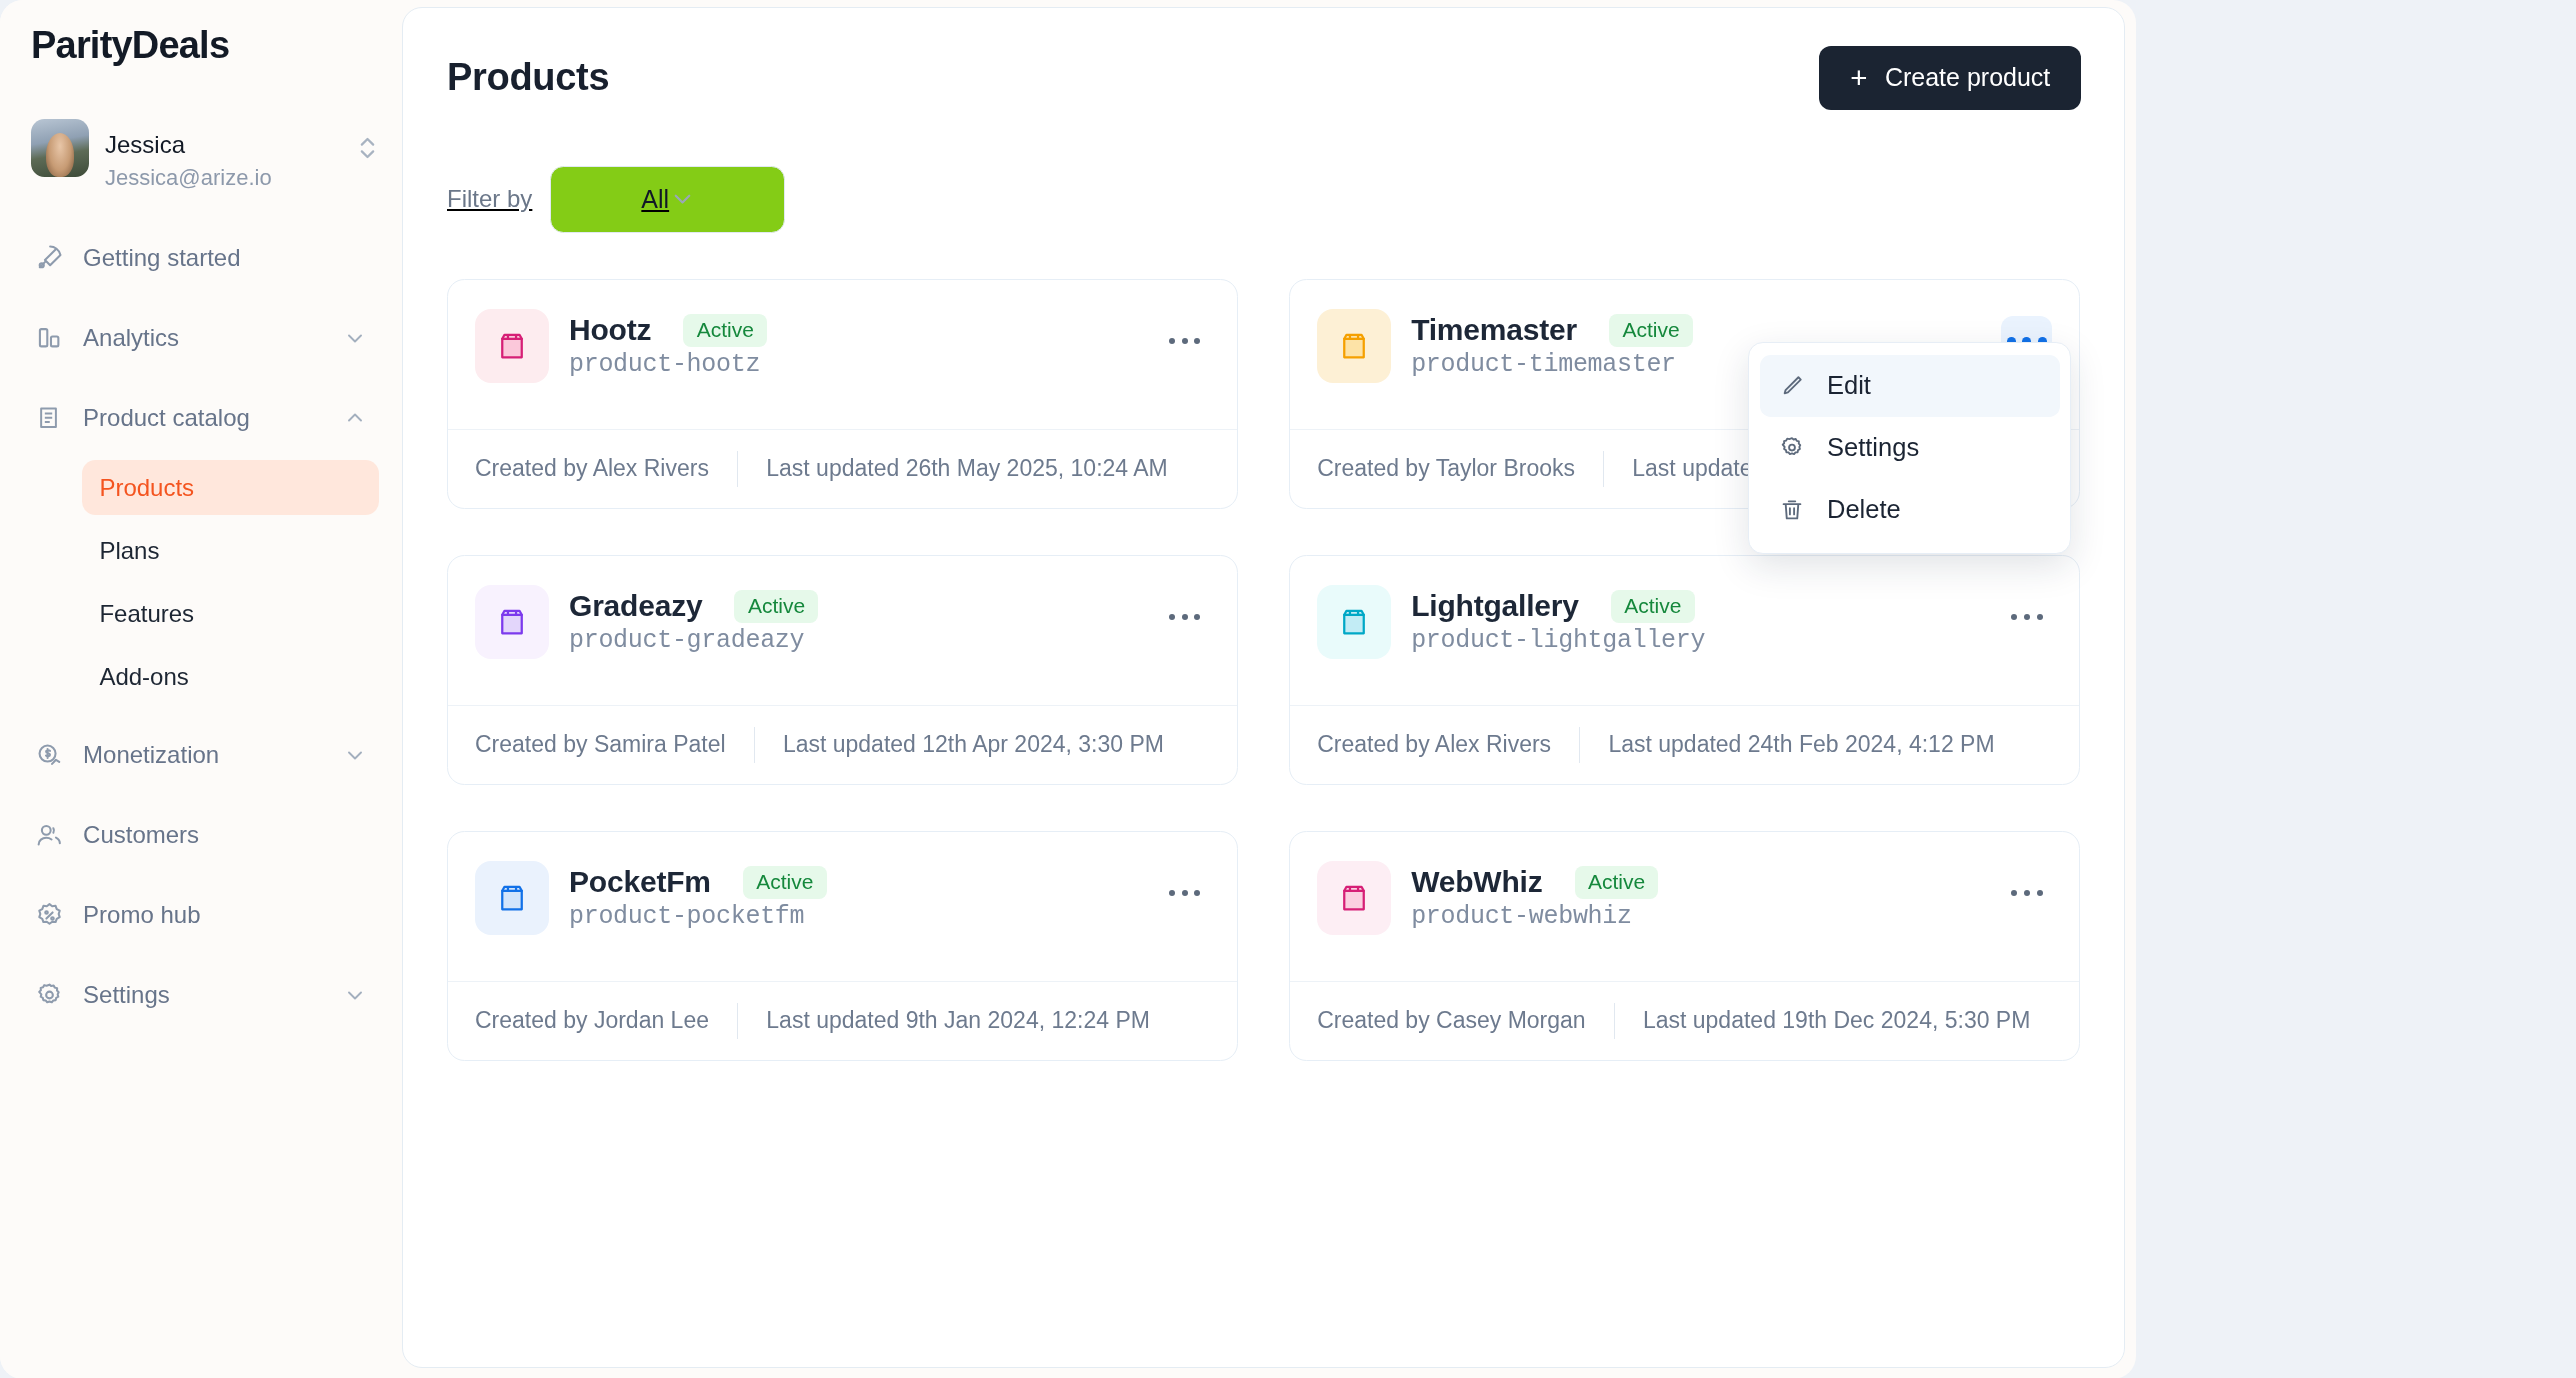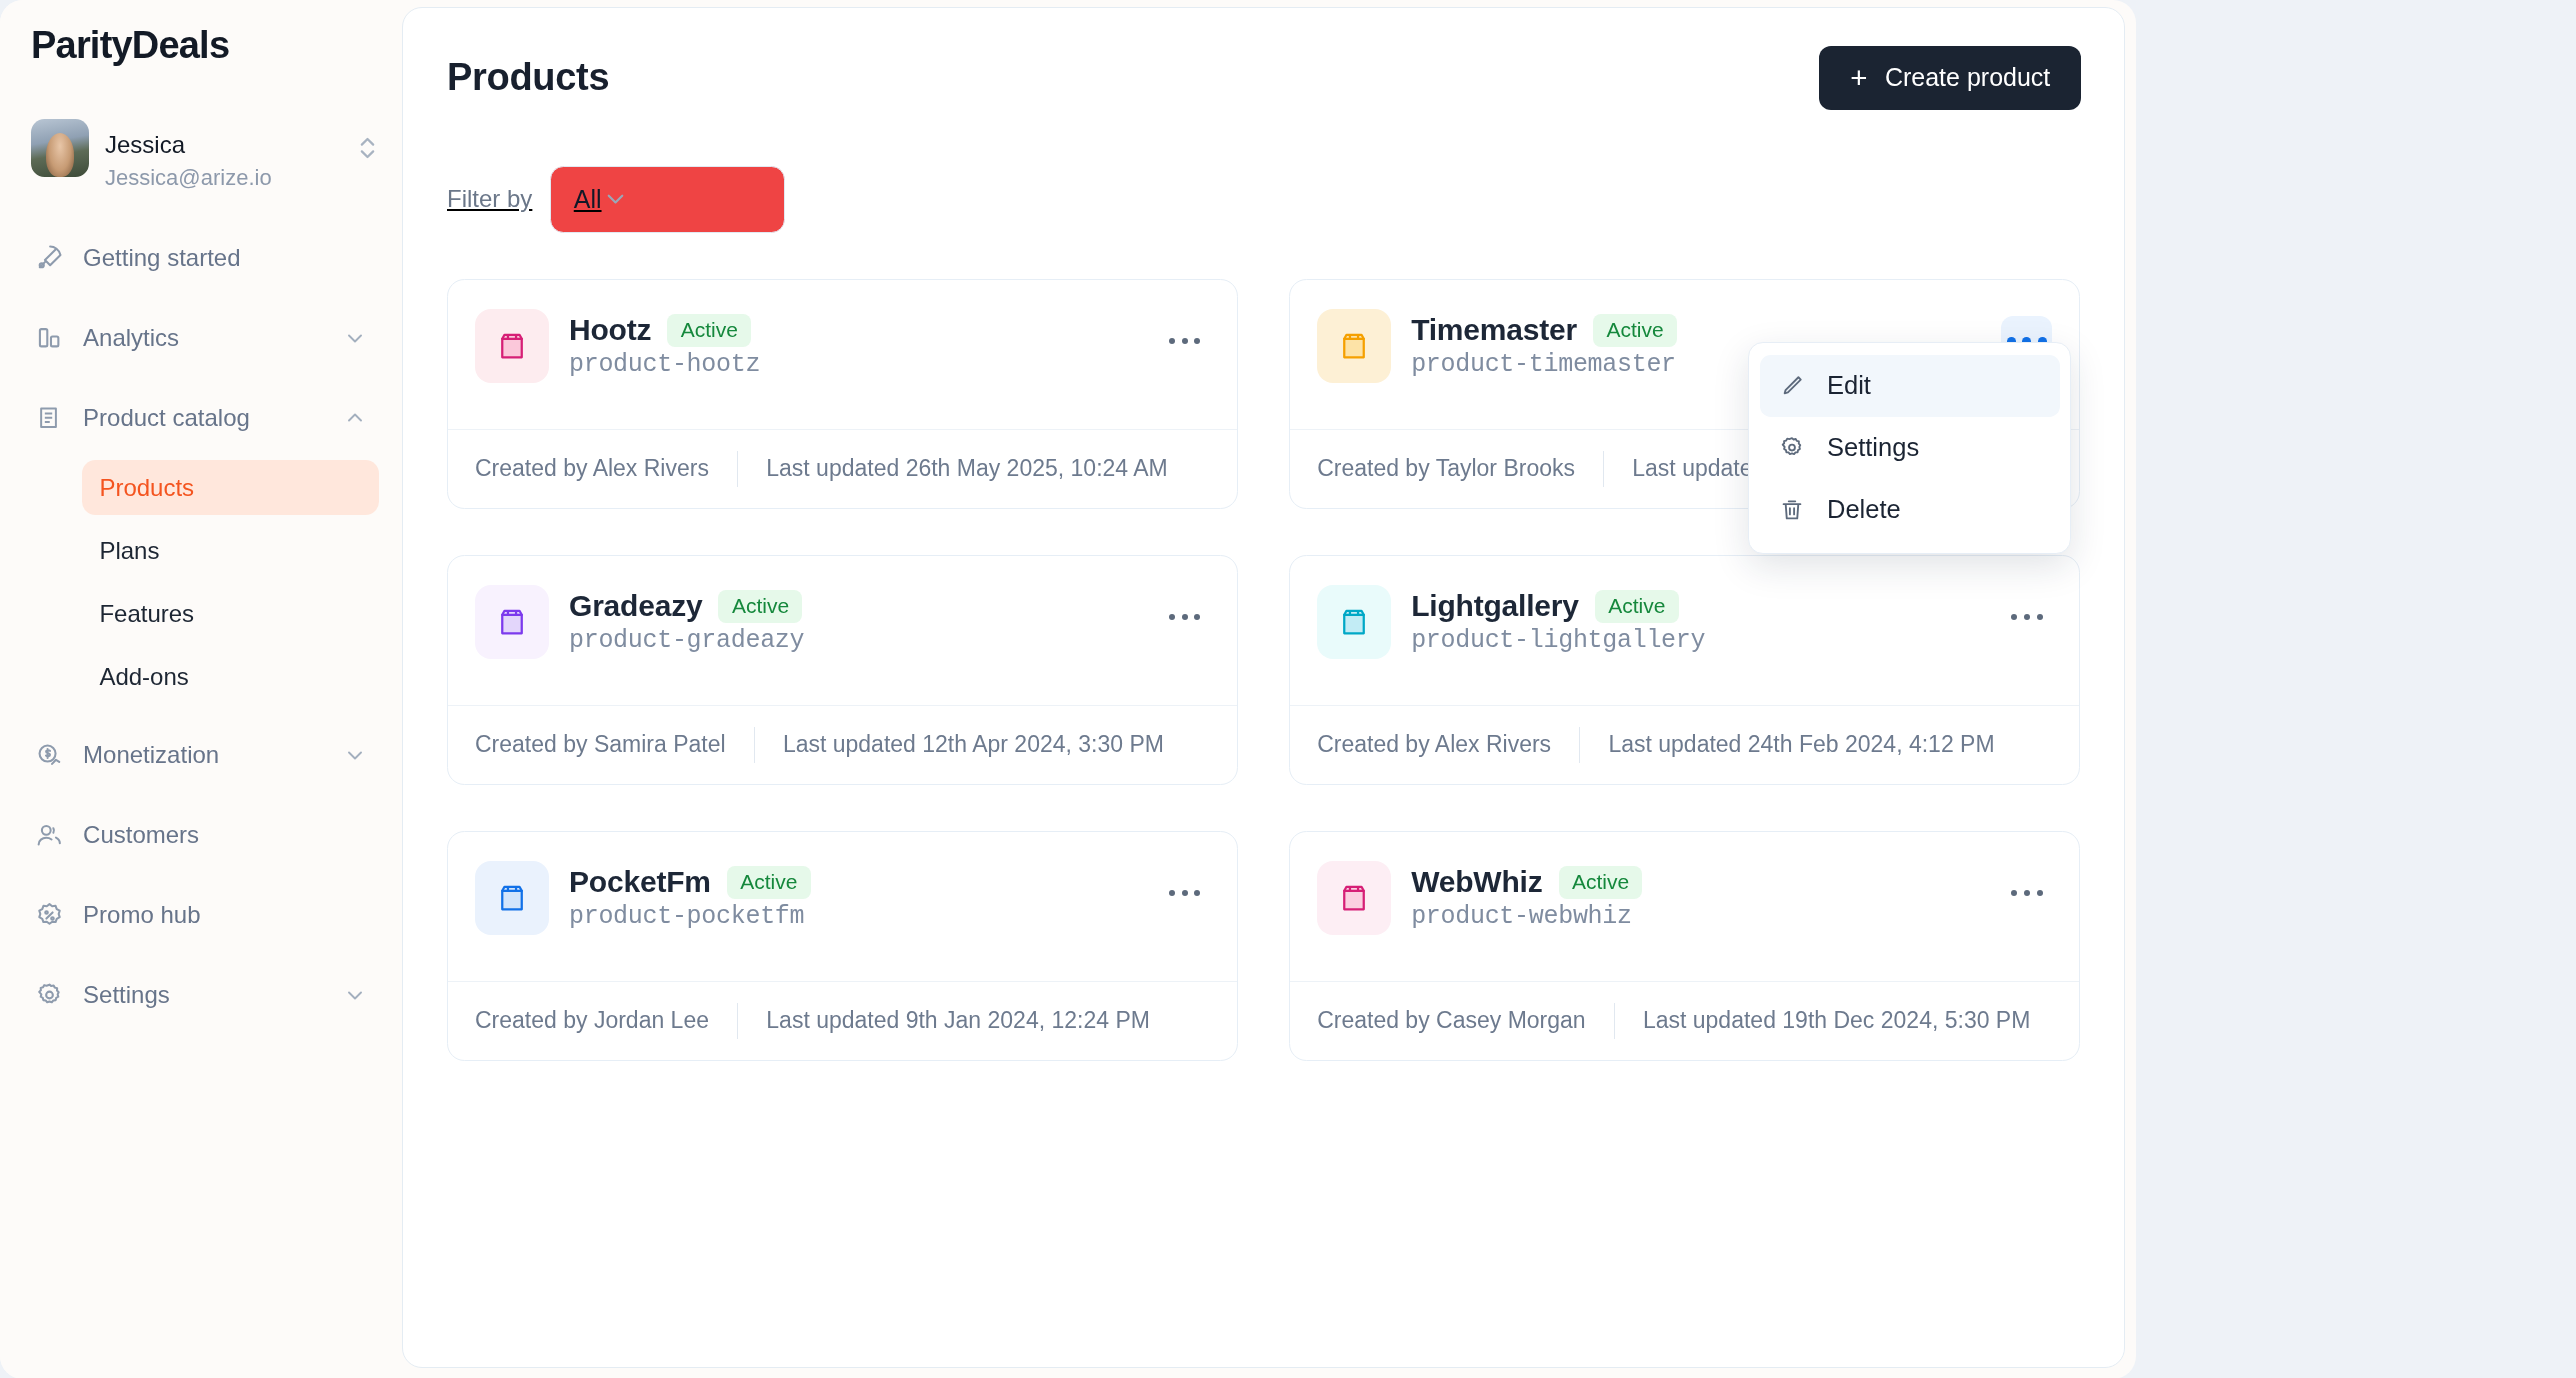--- a/index.html
+++ b/index.html
@@ -151,24 +151,24 @@
     align-items: center;
     gap: 17.4px;
     padding: 56px 0 0 44px;
     text-decoration: underline;
   }
   .filter-label { font-size: 24px; color: #6b7789; }
   .filter-select {
     width: 235px; height: 67px;
     border: 1.3px solid #e1e9f2;
     border-radius: 13.4px;
-    background: #ef4444;
-    display: flex;
-    align-items: center;
-    justify-content: flex-start;
+    background: #84cc16;
+    display: flex;
+    align-items: center;
+    justify-content: center;
     padding: 0 20px 0 23px;
     cursor: pointer;
   }
   .filter-value { font-size: 25px; color: #111827; }
 
   
   .grid {
     display: grid;
     grid-template-columns: 1fr 1fr;
     gap: 46px 51px;
@@ -190,21 +190,21 @@
   }
   .prod-icon {
     width: 74px; height: 74px;
     flex: 0 0 74px;
     border-radius: 16px;
     display: flex;
     align-items: center;
     justify-content: center;
   }
   .card-text { flex: 1; min-width: 0; padding-top: 4px; }
-  .title-line { display: flex; align-items: center; gap: 16px; }
+  .title-line { display: flex; align-items: center; gap: 32px; }
   .prod-name {
     font-size: 30px;
     font-weight: 700;
     color: #1d2737;
     letter-spacing: -0.2px;
   }
   .badge {
     background: #e6f9ea;
     color: #15883c;
     font-size: 21px;

